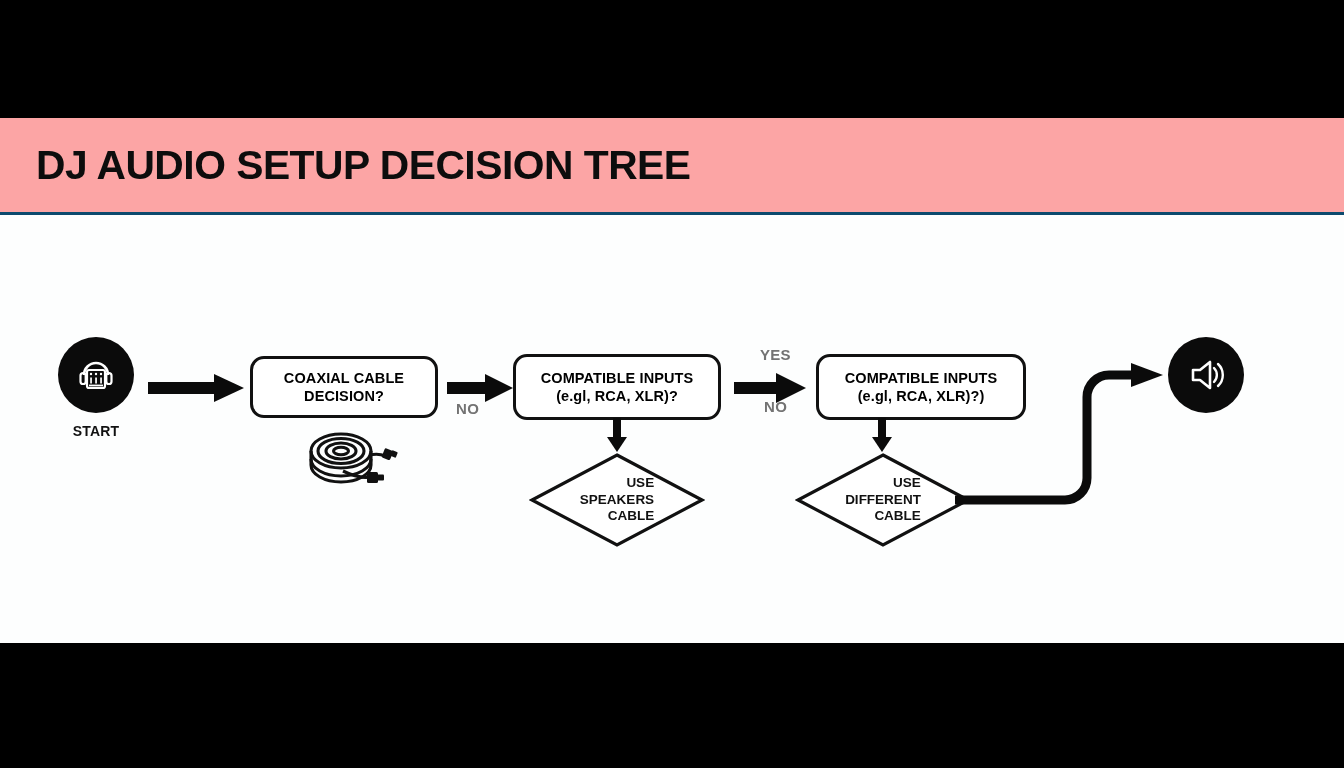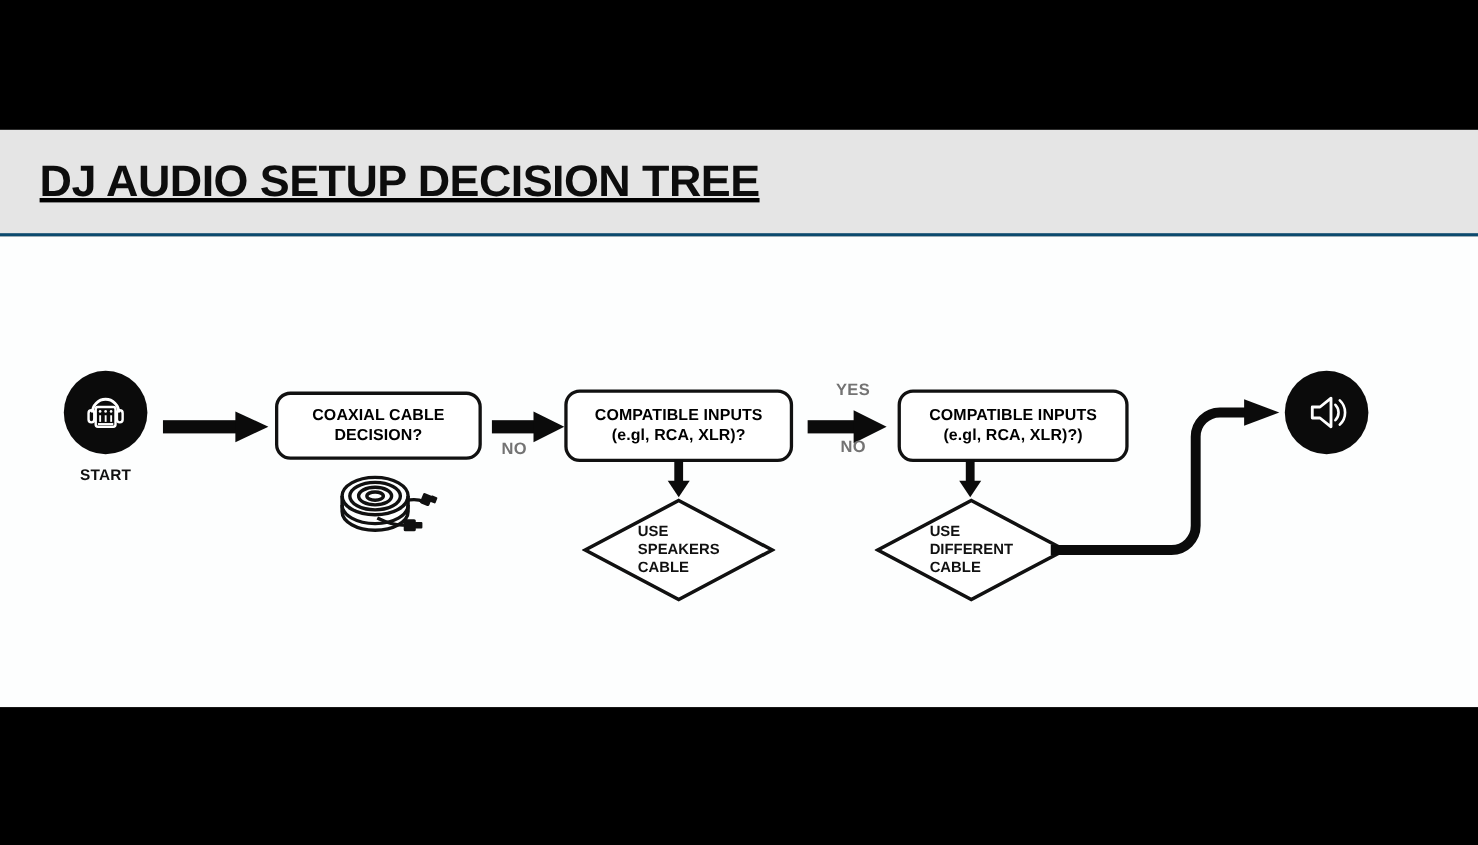--- a/index.html
+++ b/index.html
@@ -9,23 +9,23 @@
     font-family:"Liberation Sans", sans-serif;
     overflow:hidden;
   }
   .frame{position:relative;width:1344px;height:768px;}
 
   .band-top{position:absolute;left:0;top:0;width:1344px;height:118px;background:#000;}
   .band-bottom{position:absolute;left:0;top:643px;width:1344px;height:125px;background:#000;}
 
   .title-band{
     position:absolute;left:0;top:118px;width:1344px;height:94px;
-    background:#e5e5e5;
-    border-bottom:3px solid #0c4a6e;
-    display:flex;align-items:center;text-decoration:underline;
+    background:#fca5a5;
+    border-bottom:8px solid #0c4a6e;
+    display:flex;align-items:center;
   }
   .title-text{
     margin-left:36px;
     font-size:40px;
     font-weight:bold;
     letter-spacing:-0.5px;
     color:#0d0d0d;
     font-family:"Liberation Sans", sans-serif;
     transform:scaleX(1.02);
     transform-origin:left center;
@@ -67,21 +67,21 @@
     letter-spacing:0.1px;
     padding:0 8px;
     box-sizing:border-box;
   }
 
   .diamond-wrap{position:absolute;}
   .diamond-wrap svg{display:block;}
   .diamond-label{
     position:absolute;left:0;top:0;width:100%;height:100%;
     display:flex;align-items:center;justify-content:center;
-    text-align:left;
+    text-align:right;
     font-size:13.5px;
     font-weight:bold;
     color:#111;
     line-height:1.22;
     pointer-events:none;
   }
 
   .edge-label{
     position:absolute;
     font-size:15px;

